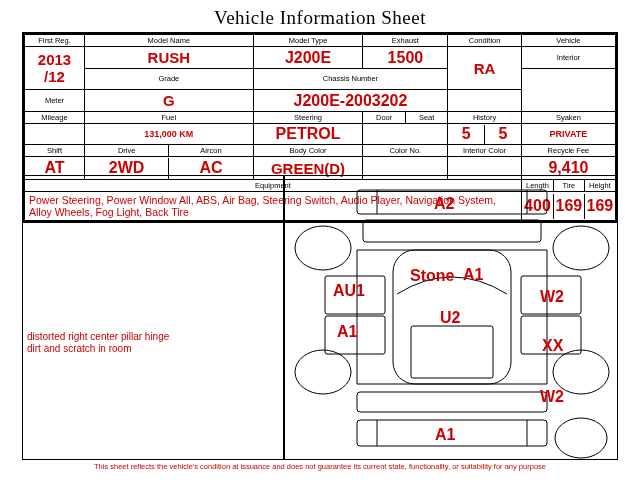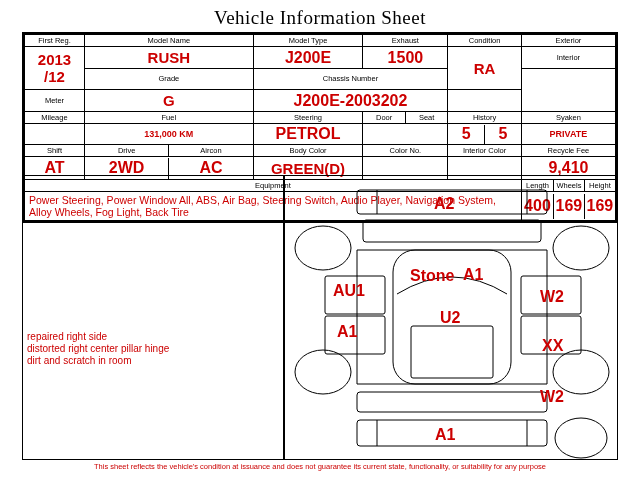--- a/index.html
+++ b/index.html
@@ -33,21 +33,21 @@
   <div class="grid">
     <table>
 
       <tbody>
           <tr>
         <td class="lbl" style="width:52px">First Reg.</td>
         <td class="lbl" style="width:148px">Model Name</td>
         <td class="lbl" style="width:96px">Model Type</td>
         <td class="lbl" style="width:74px">Exhaust</td>
         <td class="lbl" style="width:64px">Condition</td>
-        <td class="lbl" style="width:58px">Exterior</td>
+        <td class="lbl" style="width:58px">Vehicle</td>
       </tr>
 
       <tr>
         <td rowspan="2" class="val big" style="height:42px">
           <div>2013</div>
           <div>/12</div>
         </td>
         <td class="val big" style="height:21px">RUSH</td>
         <td class="val mid">J200E</td>
         <td class="val mid">1500</td>
@@ -139,21 +139,21 @@
         <td colspan="2" class="val mid">9,410</td>
       </tr>
 
       <tr>
         <td colspan="5" class="lbl">Equipment</td>
         <td colspan="2" style="padding:0">
           <table style="border:0">
             <tbody>
                   <tr>
               <td style="border:0;border-right:1px solid #000;width:34%" class="lbl">Length</td>
-              <td style="border:0;border-right:1px solid #000;width:33%" class="lbl">Wheels</td>
+              <td style="border:0;border-right:1px solid #000;width:33%" class="lbl">Tire</td>
               <td style="border:0;width:33%" class="lbl">Height</td>
             </tr>
           </tbody>
               </table>
         </td>
       </tr>
 
       <tr>
         <td colspan="5" class="equip" style="height:26px">Power Steering, Power Window  All, ABS, Air Bag, Steering Switch, Audio Player, Navigation System, Alloy Wheels, Fog Light, Back Tire</td>
         <td colspan="2" style="padding:0">
@@ -168,21 +168,20 @@
               </table>
         </td>
       </tr>
     </tbody>
       </table>
   </div>
 
   <div class="comment-box">
     <div style="height:152px"></div>
     <div class="special-body">
-      <div>repaired right side</div>
       <div>distorted right center pillar hinge</div>
       <div>dirt and scratch in room</div>
     </div>
   </div>
 
   <div class="diagram">
     <svg width="332" height="283" viewBox="0 0 332 283">
       <g fill="none" stroke="#000" stroke-width="1">
 
         <rect x="72" y="14" width="190" height="24" rx="3"></rect>

